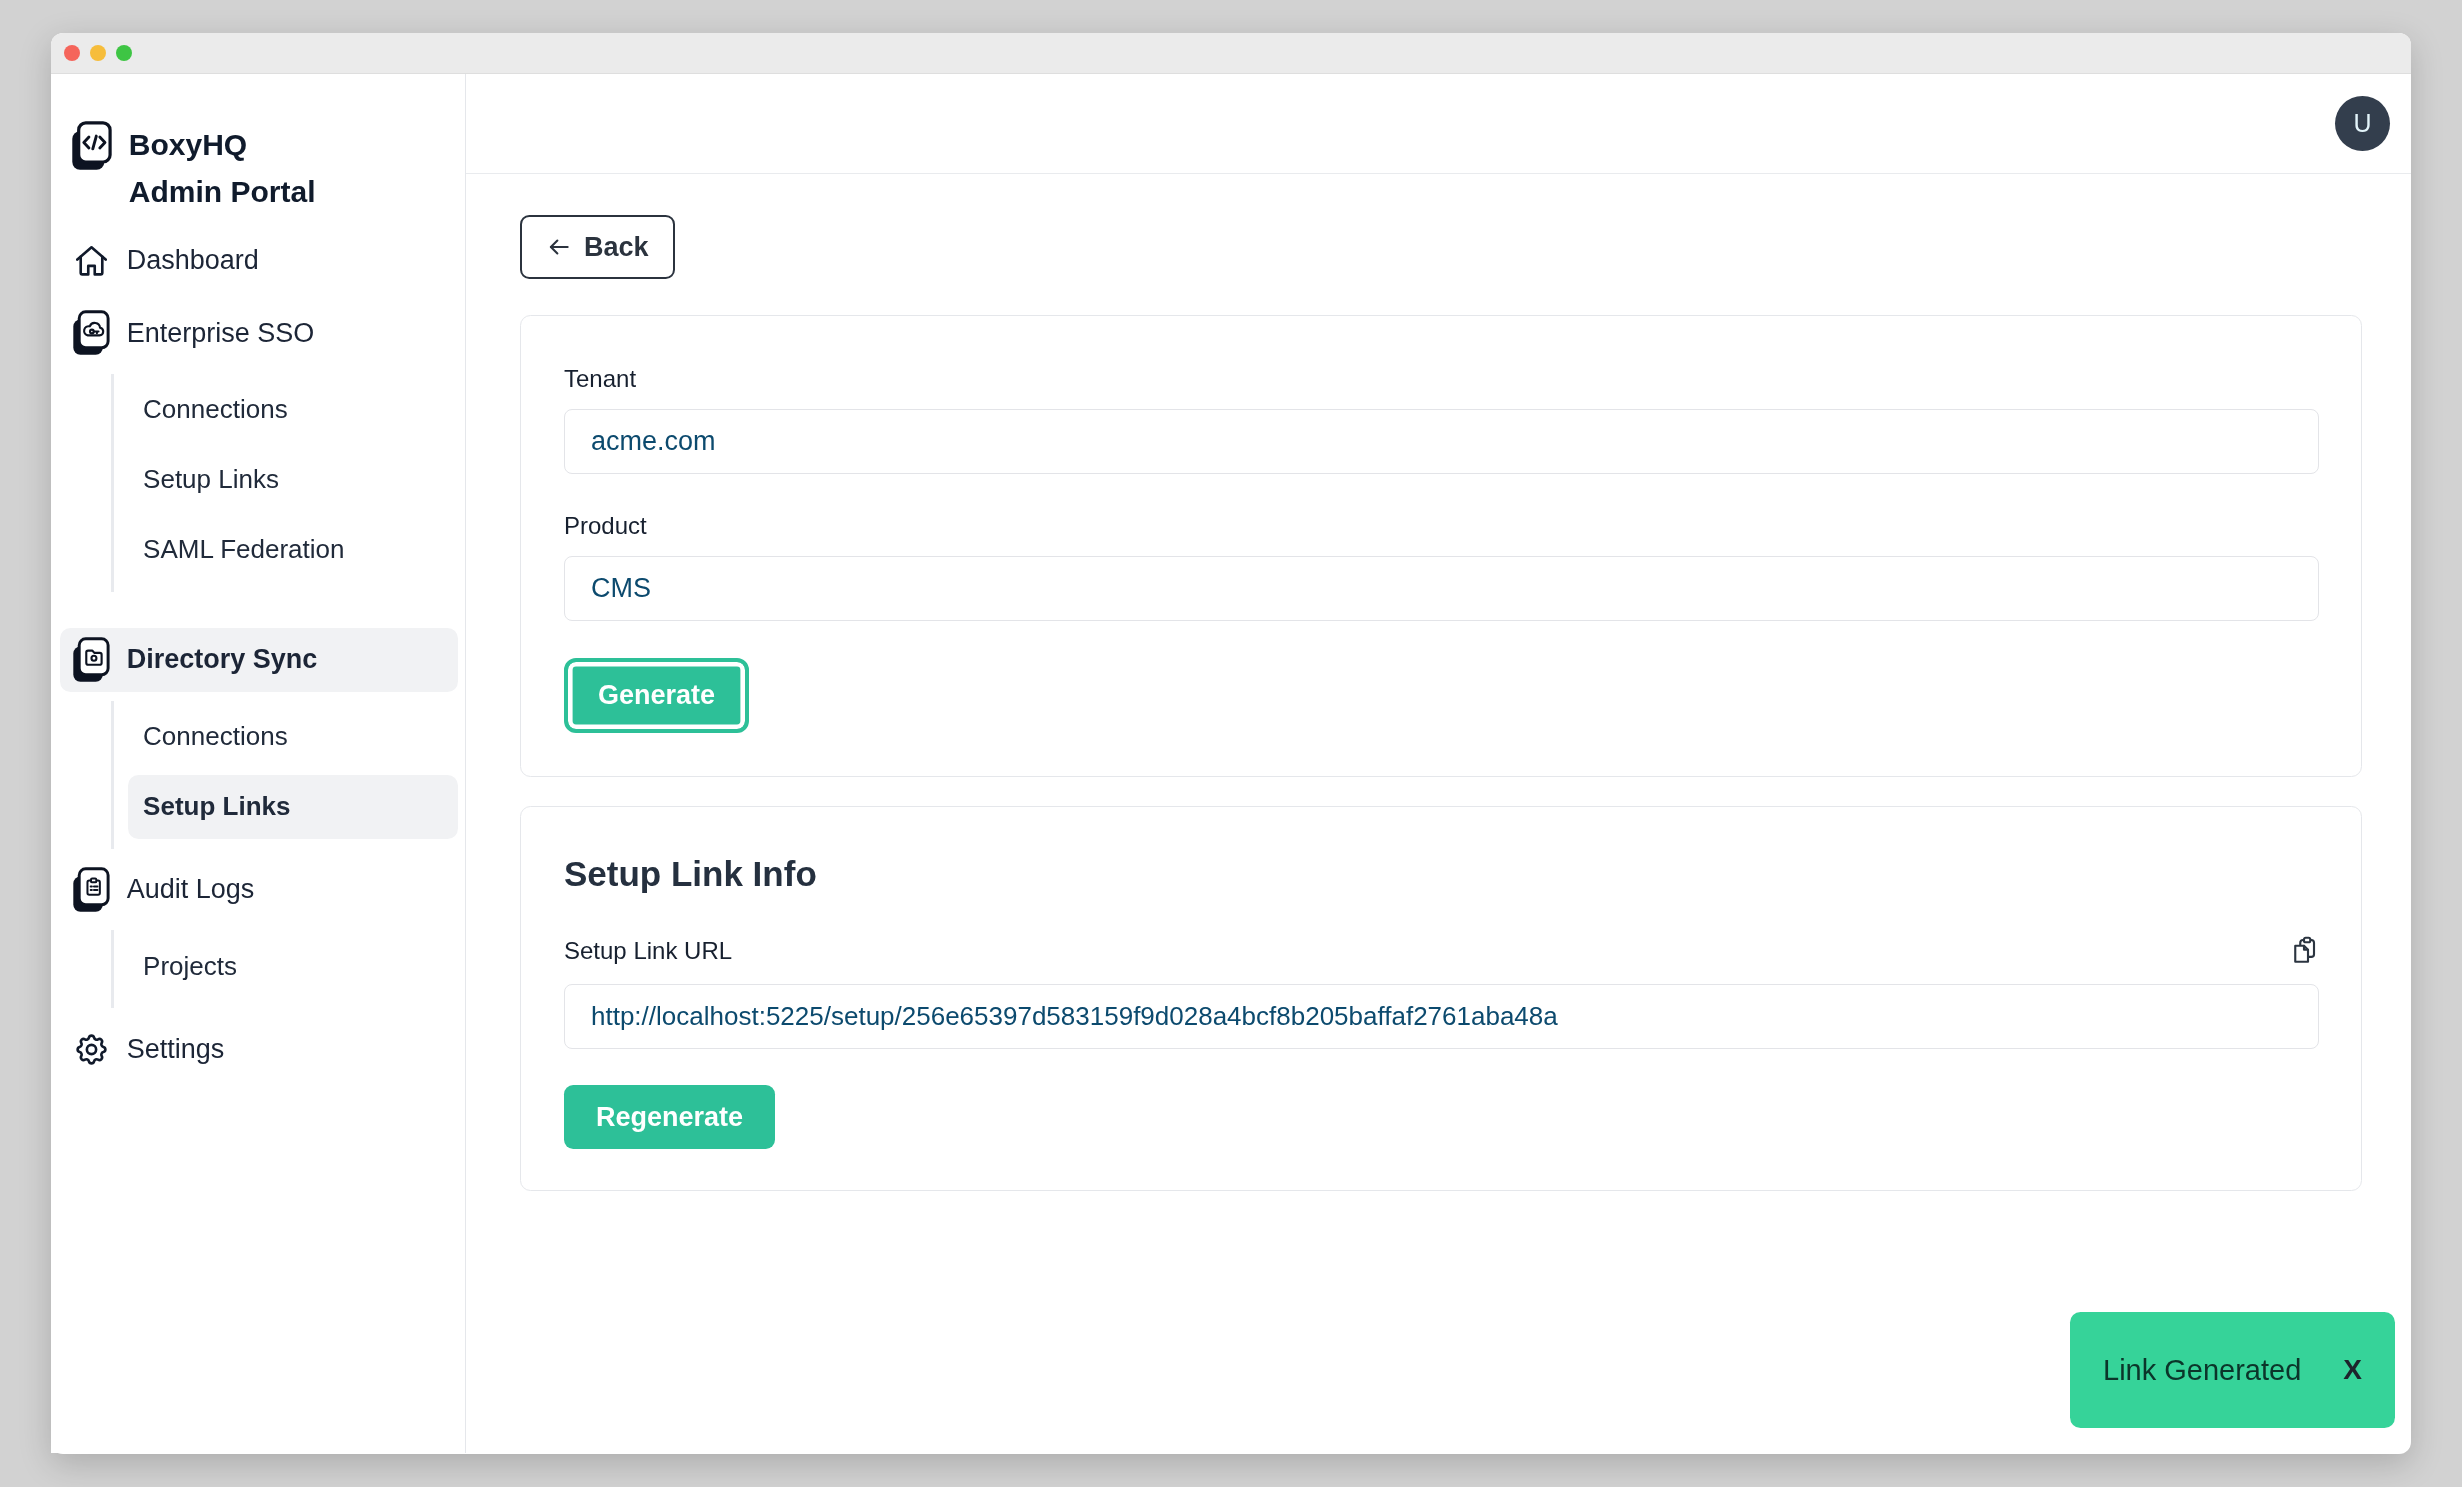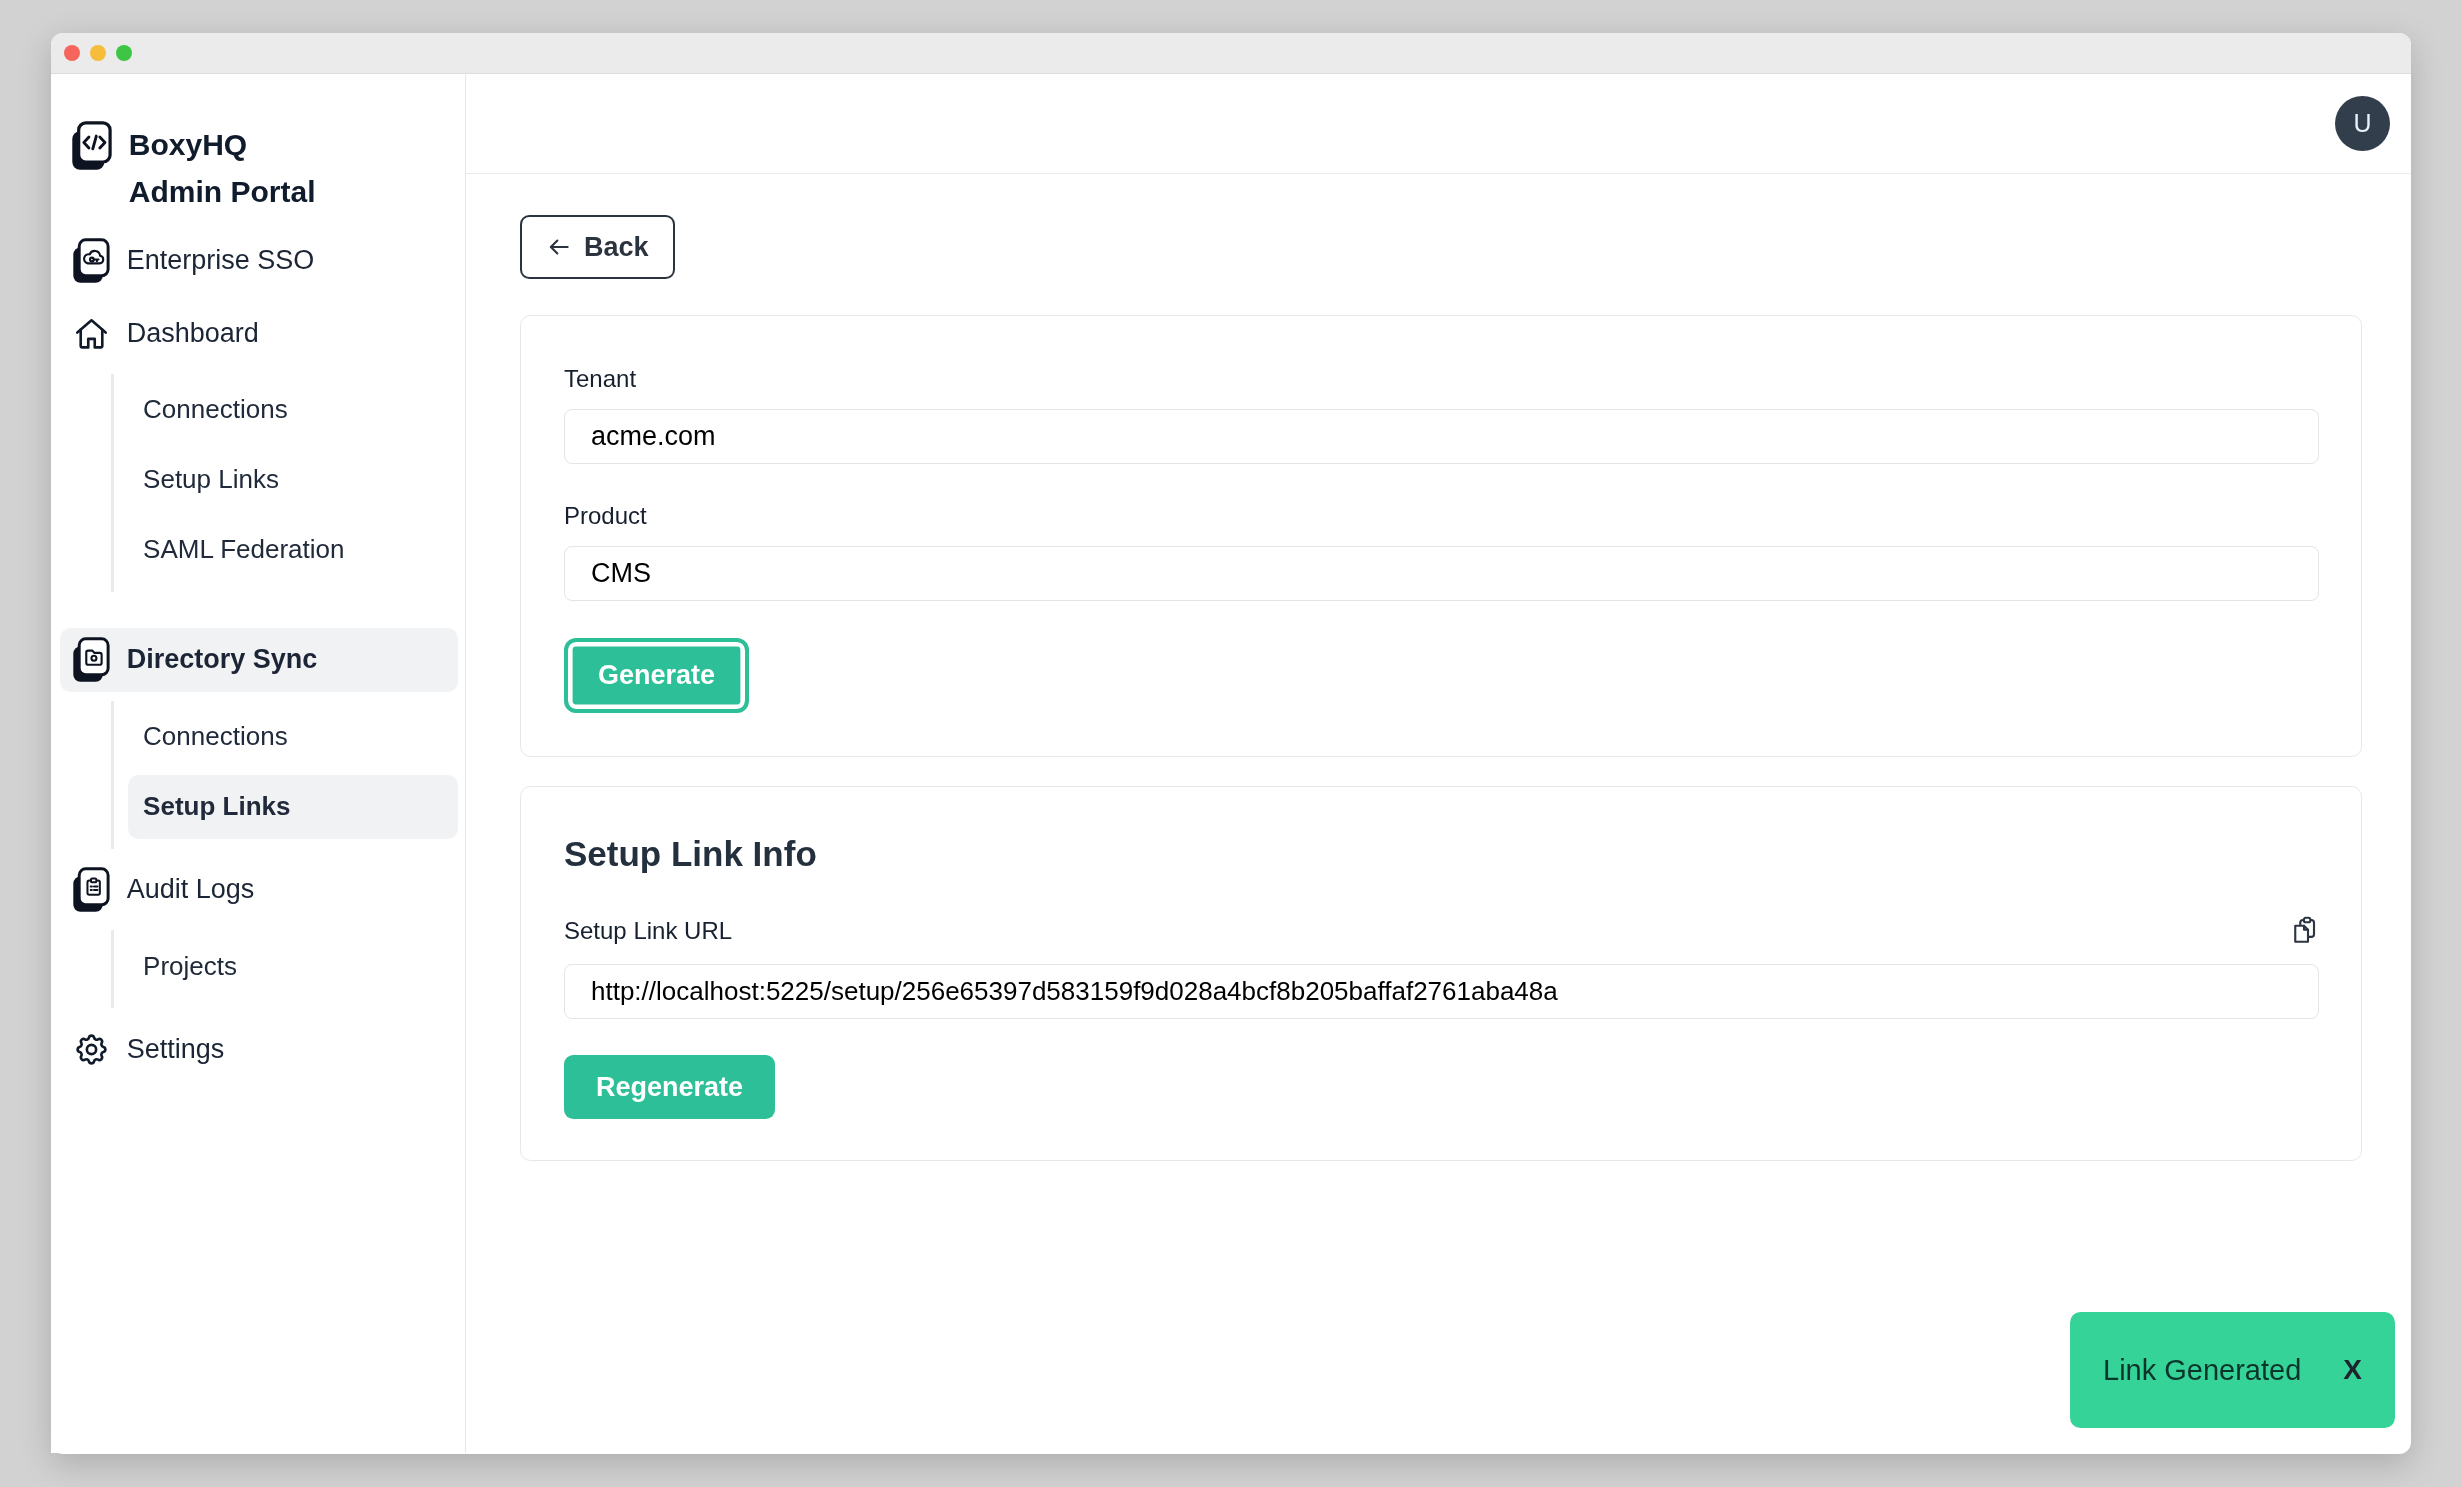--- a/index.html
+++ b/index.html
@@ -67,22 +67,22 @@
   }
   .card {
     border:1.3px solid #e5e7eb; border-radius:10.5px; background:#fff;
     padding:49px 42px 43px 43px;
   }
   .card-1 { margin-top:36px; }
   .card-2 { margin-top:29px; padding-top:47px; padding-bottom:41px; }
   .card h2 { font-size:35px; font-weight:700; color:#25303f; margin-bottom:40px; }
   .field-label { font-size:24px; color:#17202f; display:block; margin-bottom:16px; }
   .text-input {
-    width:100%; height:55px; border:1.3px solid #e3e4e8; border-radius:8px;
-    padding:0 26px; font-family:inherit; font-size:27px; color:#000000; background:#fff;
+    width:100%; height:65px; border:1.3px solid #e3e4e8; border-radius:8px;
+    padding:0 26px; font-family:inherit; font-size:27px; color:#0c4a6e; background:#fff;
     outline:none; display:block;
   }
   .field-group { margin-top:38px; }
   .generate-btn {
     margin-top:37px; height:75px; padding:0 30px;
     background:#2dc098; border:4px solid #2dc098; border-radius:12px;
     box-shadow:inset 0 0 0 4.6px #ffffff;
     color:#fff; font-family:inherit; font-size:27px; font-weight:600; cursor:pointer;
   }
   .url-row { display:flex; align-items:center; justify-content:space-between; margin-bottom:17px; }
@@ -132,41 +132,41 @@
               </g>
             </svg>
           </span>
           <span class="brand-title">BoxyHQ Admin Portal</span>
         </div>
 
         <nav class="nav">
 
           <div class="nav-row">
             <span class="icon-box">
+              <svg width="37" height="37" viewBox="0 0 24 24" fill="none" stroke="#111a2b" stroke-width="1.7" stroke-linecap="round" stroke-linejoin="round">
+                <path d="M2.8 11.4 12 3.4l9.2 8"></path>
+                <path d="M5 9.6V20a1 1 0 0 0 1 1h3.9v-5.5h4.2V21H18a1 1 0 0 0 1-1V9.6"></path>
+              </svg>
+            </span>
+            <span>Dashboard</span>
+          </div>
+
+          <div class="nav-row">
+            <span class="icon-box">
               <svg width="38" height="46" viewBox="0 0 64 78">
                 <rect x="2" y="16" width="50" height="60" rx="12" fill="#0d1321"></rect>
                 <rect x="12" y="3" width="49" height="61" rx="11" fill="#ffffff" stroke="#0d1321" stroke-width="5"></rect>
                 <g stroke="#0d1321" stroke-width="3.6" fill="none" stroke-linecap="round" stroke-linejoin="round">
                   <path d="M26.5 43h20a6.5 6.5 0 0 0 .8-12.9 9 9 0 0 0-17.4-2.4A7.2 7.2 0 0 0 26.5 43z"></path>
                   <circle cx="33.5" cy="36.5" r="3.2"></circle>
                   <path d="M36.7 36.5h8M42 36.5v3"></path>
                 </g>
               </svg>
             </span>
             <span>Enterprise SSO</span>
-          </div>
-
-          <div class="nav-row">
-            <span class="icon-box">
-              <svg width="37" height="37" viewBox="0 0 24 24" fill="none" stroke="#111a2b" stroke-width="1.7" stroke-linecap="round" stroke-linejoin="round">
-                <path d="M2.8 11.4 12 3.4l9.2 8"></path>
-                <path d="M5 9.6V20a1 1 0 0 0 1 1h3.9v-5.5h4.2V21H18a1 1 0 0 0 1-1V9.6"></path>
-              </svg>
-            </span>
-            <span>Dashboard</span>
           </div>
 
           <div class="subnav">
             <div class="sub-row">
               <span>Connections</span>
             </div>
             <div class="sub-row">
               <span>Setup Links</span>
             </div>
             <div class="sub-row">

